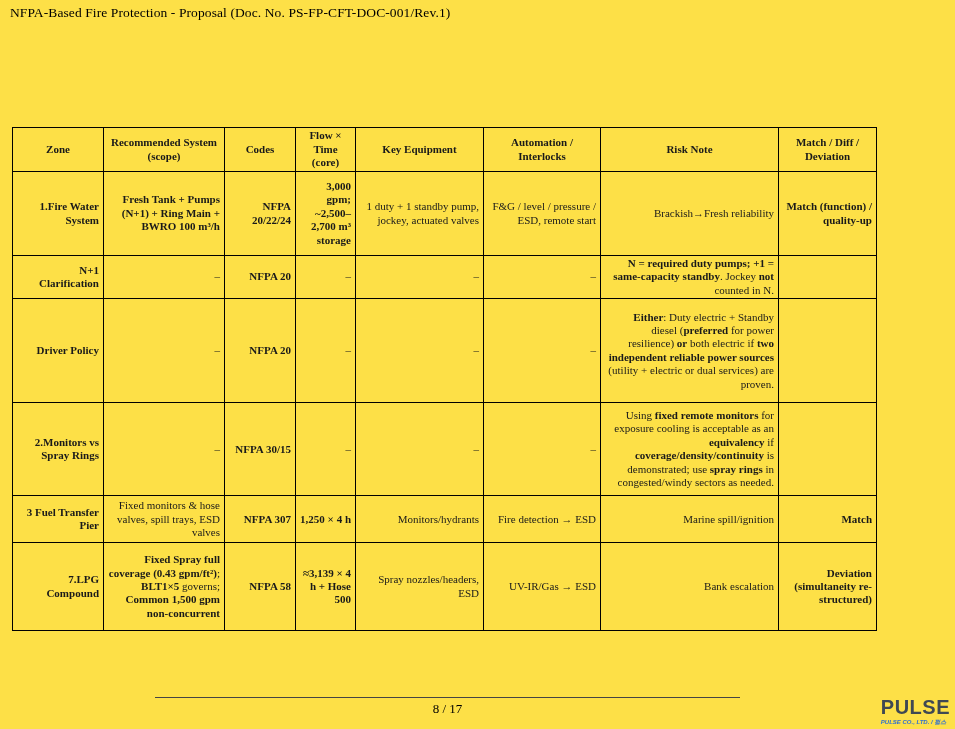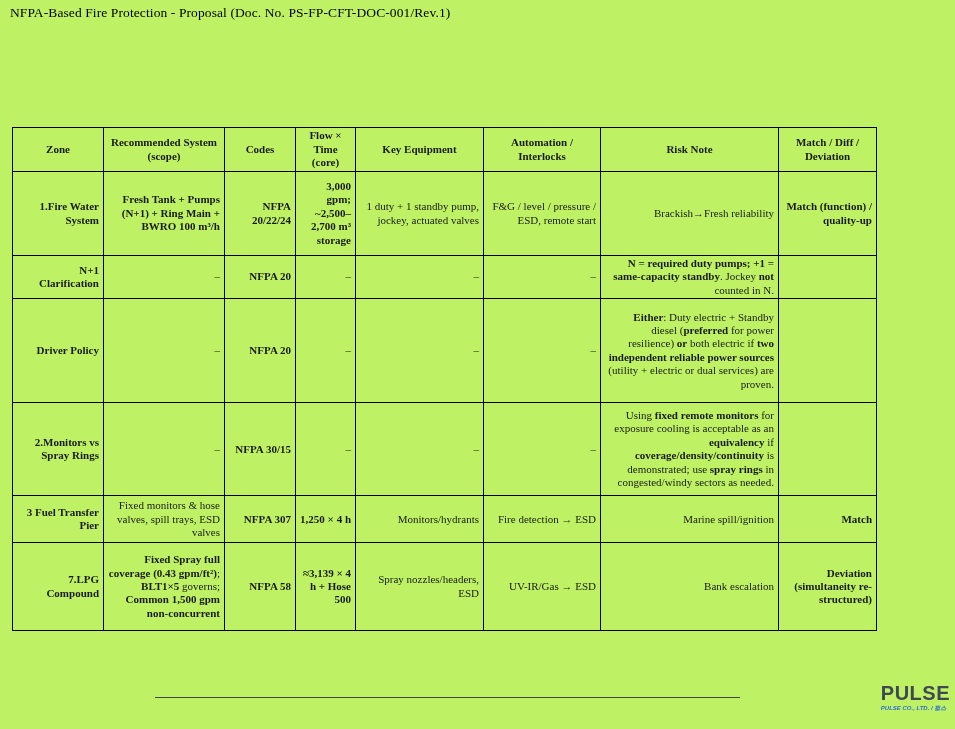--- a/index.html
+++ b/index.html
@@ -2,21 +2,21 @@
 <html><head>
 <meta charset="utf-8">
 <style>
   * { margin:0; padding:0; box-sizing:border-box; }
   html,body { background:#ffffff; }
   body {
     width:955px; height:729px;
     font-family:"Liberation Serif","DejaVu Serif",serif;
     color:#111111;
   }
-  .page { position:relative; width:955px; height:729px; background:#bef264; overflow:hidden; }
+  .page { position:relative; width:955px; height:729px; background:#fde047; overflow:hidden; }
 
   .doc-header {
     position:absolute; top:5px; left:10px;
     font-size:13.5px; letter-spacing:0.1px; color:#000;
   }
   .section-title {
     position:absolute; top:70px; left:12px;
     font-size:16px; font-weight:bold; color:#4f81bd;
   }
 
@@ -35,21 +35,21 @@
 
   .footer-line {
     position:absolute; top:697px; left:155px; width:585px;
     border-top:1px solid #444;
   }
   .page-number {
     position:absolute; top:701px; left:155px; width:585px;
     text-align:center; font-size:13px; color:#000;
   }
 
-  .logo { position:absolute; right:5px; bottom:16px; }
+  .logo { position:absolute; right:5px; bottom:2px; }
   .logo-text {
     font-family:"Liberation Sans","DejaVu Sans",sans-serif;
     font-weight:800; font-size:20px; line-height:1;
     color:#3f4853; letter-spacing:0.5px;
   }
   .logo-tagline {
     font-family:"Liberation Sans","DejaVu Sans",sans-serif;
     font-weight:bold; font-style:italic; font-size:6px;
     color:#2f6fd0; margin-top:1px; white-space:nowrap;
   }
@@ -143,19 +143,20 @@
           <td><span class="b">≈3,139 × 4 h + Hose 500</span></td>
           <td><span>Spray nozzles/headers, ESD</span></td>
           <td><span>UV-IR/Gas → ESD</span></td>
           <td><span>Bank escalation</span></td>
           <td><span class="b">Deviation (simultaneity re-structured)</span></td>
         </tr>
       </tbody>
   </table>
 
   <div class="footer-line"></div>
+  <div class="page-number">8 / 17</div>
 
   <div class="logo">
     <div class="logo-text" style="color: rgb(63, 72, 83);">PULSE</div>
     <div class="logo-tagline" style="color: rgb(47, 111, 208);">PULSE CO., LTD. / 펄스</div>
   </div>
 
 </div>
 
 </body></html>

